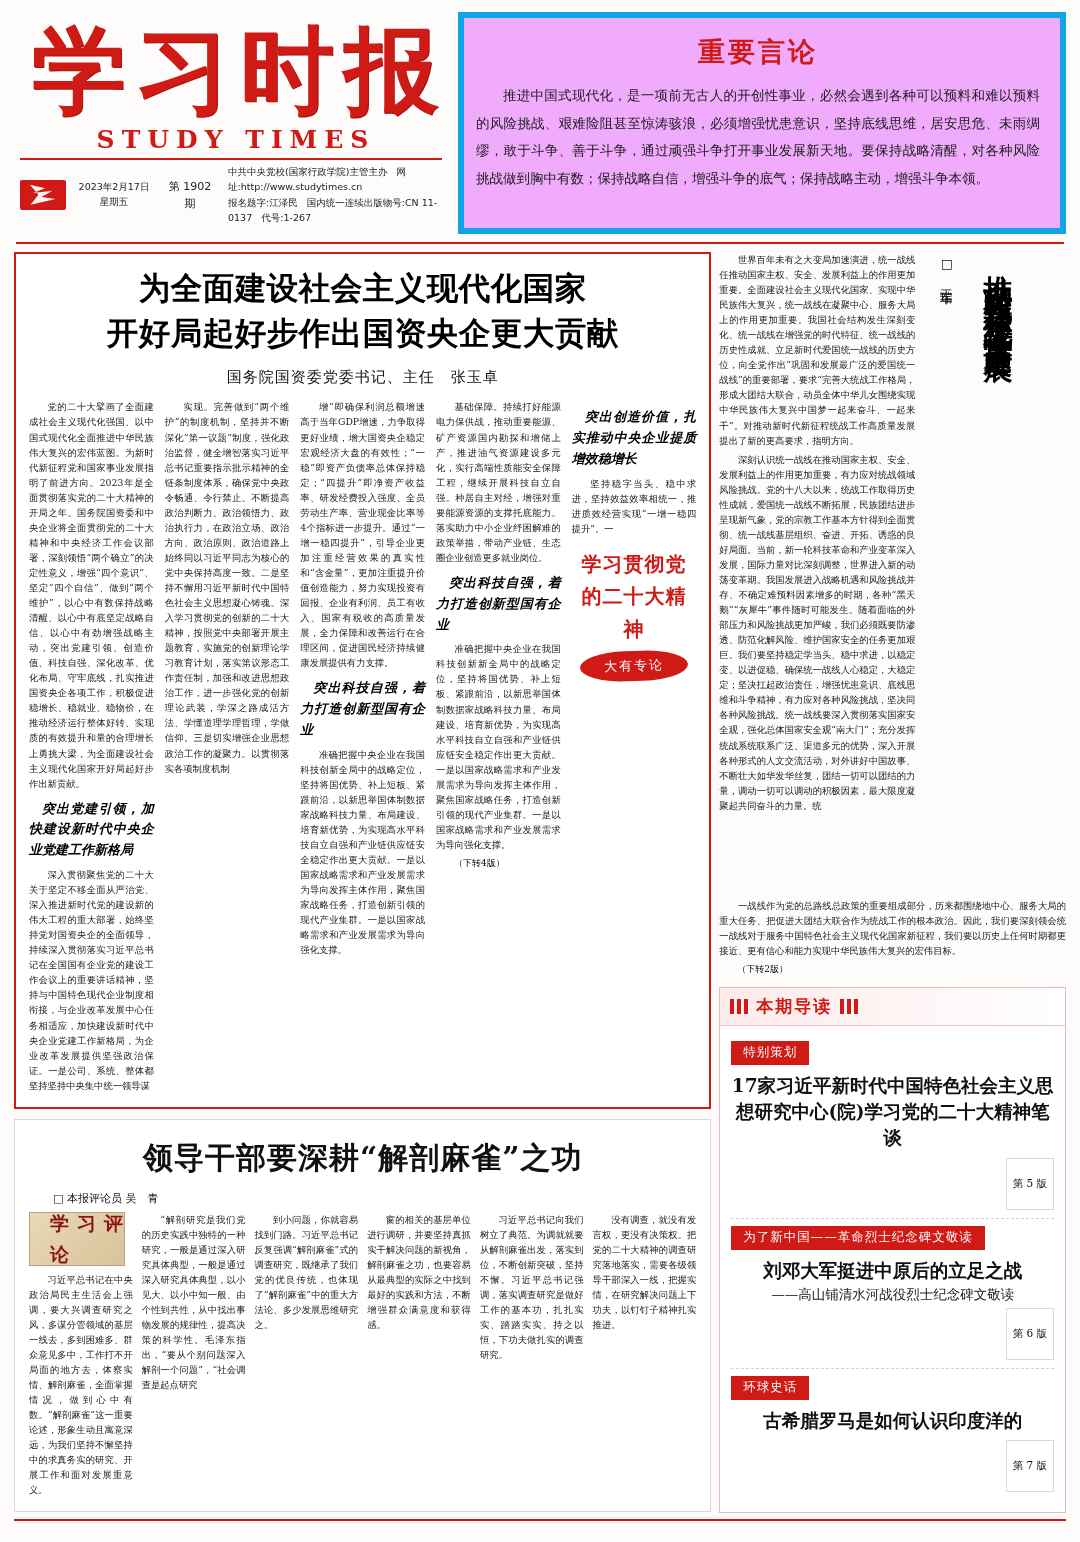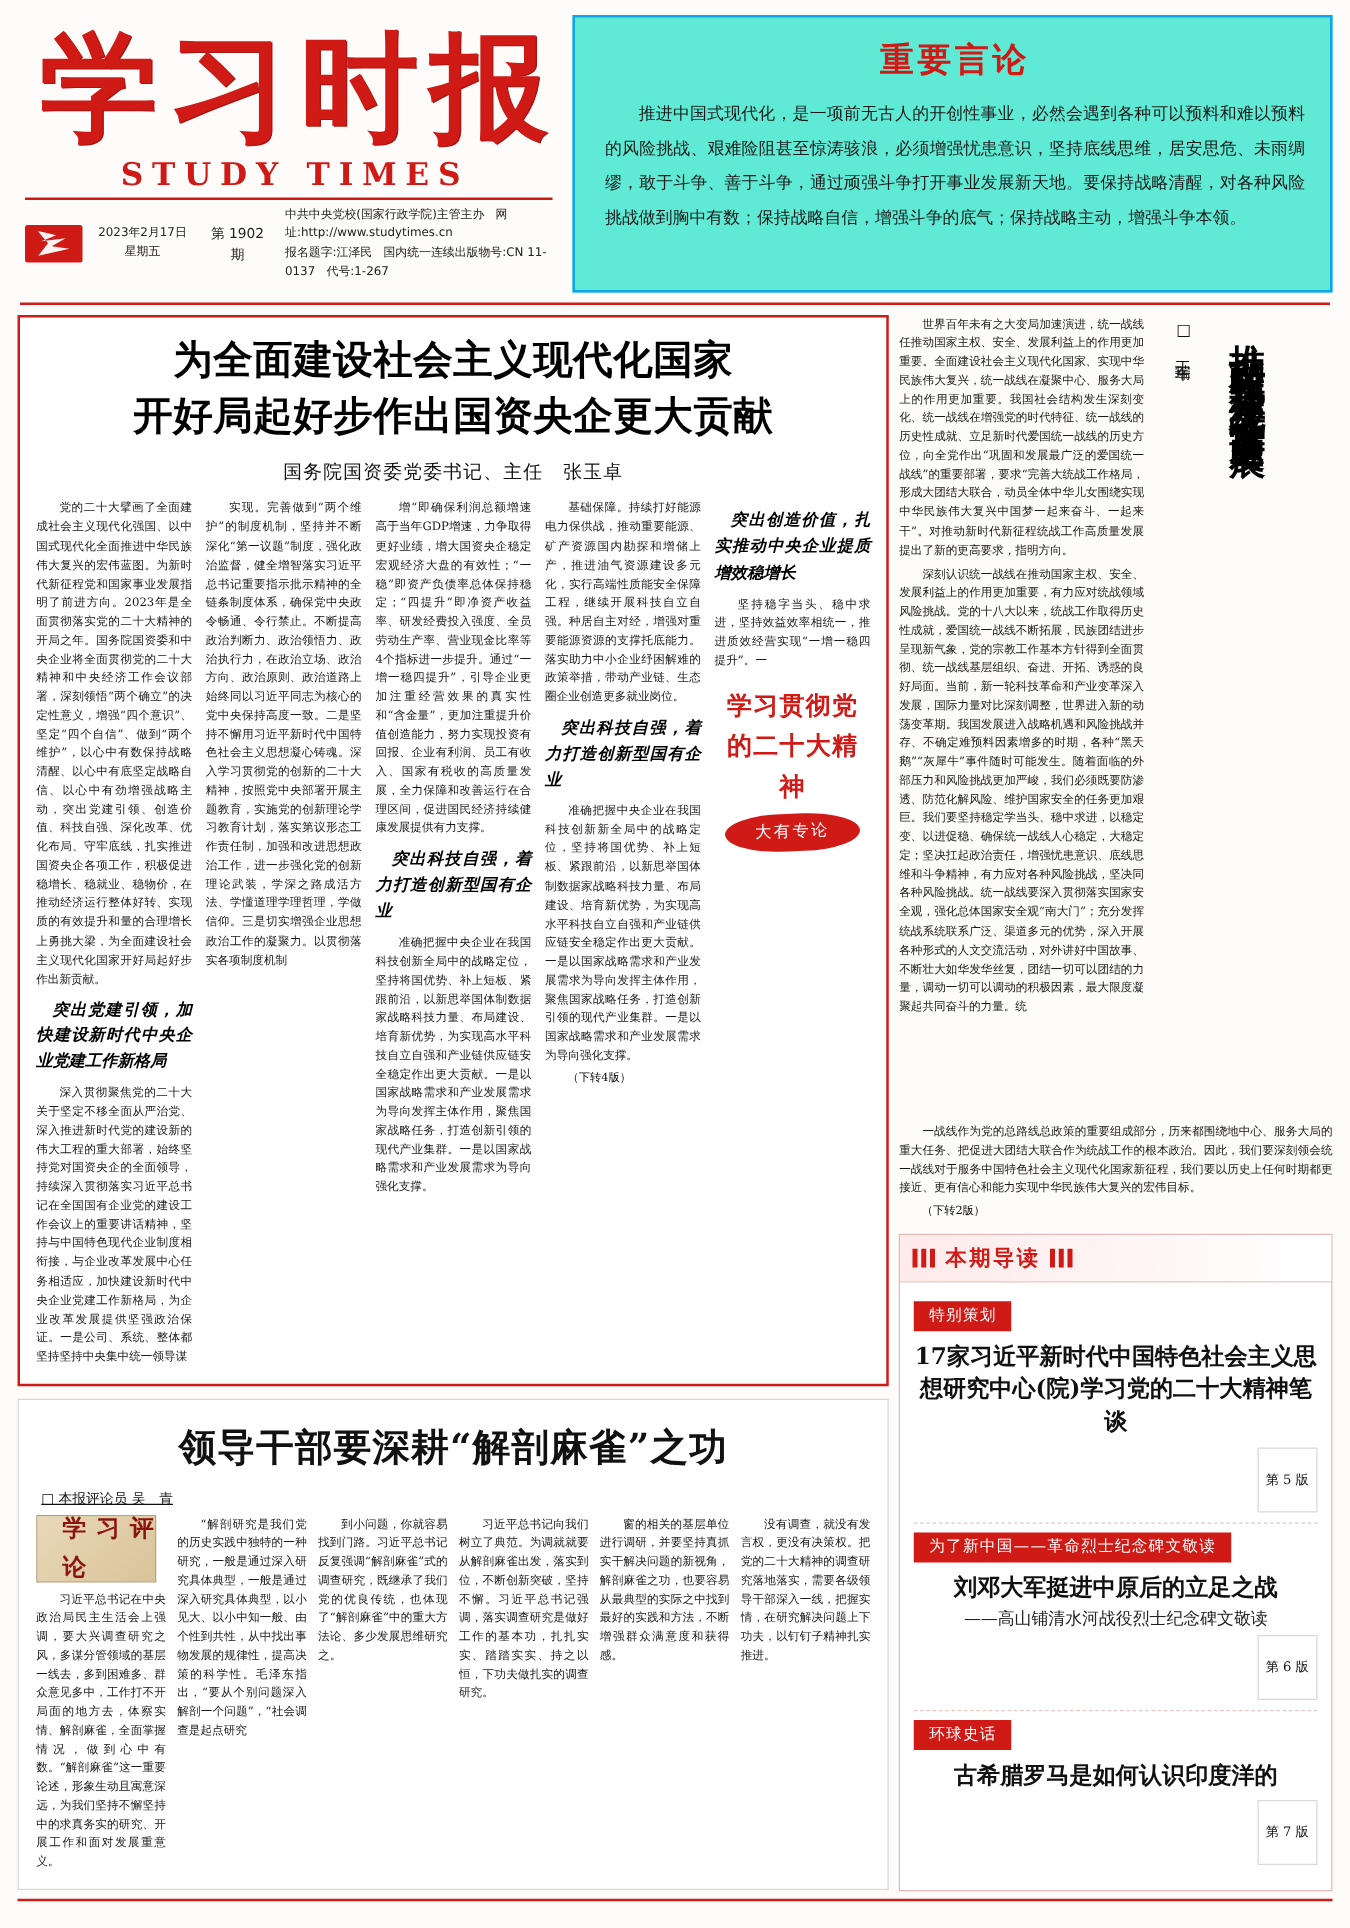--- a/index.html
+++ b/index.html
@@ -53,23 +53,23 @@
     opacity:.95;
   }
   .mi-col { line-height:1.55; text-align:center; }
   .mi-col.left { min-width:76px; }
   .mi-col.issue { font-size:11px; min-width:56px; }
   .mi-col.wide { text-align:left; line-height:1.6; }
 
   
   .quote-box {
     flex:1 1 auto;
-    border:2px solid #0ea5e9;
-    background:#5eead4;
-    padding:14px 20px 16px 24px;
+    border:6px solid #0ea5e9;
+    background:#f0abfc;
+    padding:14px 20px 16px 12px;
     min-height:222px;
   }
   .quote-title {
     text-align:center;color:#cf1a16;font-family:"DejaVu Serif",serif;
     font-weight:700;font-size:27px;letter-spacing:3px;margin:2px 0 12px;
   }
   .quote-body {
     font-family:"DejaVu Serif", serif;
     font-size:13.5px; line-height:2.05; text-align:justify;
     text-indent:2em; color:#1a1a1a;
@@ -133,21 +133,21 @@
     font-family:"DejaVu Serif",serif;font-size:12.5px;
     letter-spacing:2px; color:#111; margin-left:2px; padding-top:4px;
   }
 
   
   .low-art { border:1px solid #d8d8d8; background:#fff; margin-top:10px; padding:14px 14px 10px; }
   .low-head {
     font-family:"DejaVu Serif", serif;font-weight:700;font-size:30px;
     text-align:center;letter-spacing:1px;margin:4px 0 12px;
   }
-  .low-byline{ font-family:"DejaVu Serif",serif;font-size:11px;text-align:left;margin:0 0 6px 4px;text-decoration:underline;}
+  .low-byline{ font-family:"DejaVu Serif",serif;font-size:11px;text-align:left;margin:0 0 6px 24px;}
   .low-cols{ display:flex; gap:9px; }
   .low-col{ flex:1 1 0; }
   .seal {
     width:96px;height:54px;background:linear-gradient(135deg,#e9d9b8,#d8c39a);
     border:1px solid #b9a27a;
     display:flex;align-items:center;justify-content:center;
     font-family:"DejaVu Serif",serif;color:#8c1410;font-weight:700;font-size:19px;
     letter-spacing:1px;margin:0 0 6px 0;padding-left:20px;
   }
 
@@ -266,24 +266,24 @@
             <div class="seal">学习评论</div>
             <p>习近平总书记在中央政治局民主生活会上强调，要大兴调查研究之风，多谋分管领域的基层一线去，多到困难多、群众意见多中，工作打不开局面的地方去，体察实情、解剖麻雀，全面掌握情况，做到心中有数。“解剖麻雀”这一重要论述，形象生动且寓意深远，为我们坚持不懈坚持中的求真务实的研究、开展工作和面对发展重意义。</p>
           </div>
           <div class="low-col txt">
             <p>“解剖研究是我们党的历史实践中独特的一种研究，一般是通过深入研究具体典型，一般是通过深入研究具体典型，以小见大、以小中知一般、由个性到共性，从中找出事物发展的规律性，提高决策的科学性。毛泽东指出，“要从个别问题深入解剖一个问题”，“社会调查是起点研究</p>
           </div>
           <div class="low-col txt">
             <p>到小问题，你就容易找到门路。习近平总书记反复强调“解剖麻雀”式的调查研究，既继承了我们党的优良传统，也体现了“解剖麻雀”中的重大方法论、多少发展思维研究之。</p>
           </div>
           <div class="low-col txt">
+            <p>窗的相关的基层单位进行调研，并要坚持真抓实干解决问题的新视角，解剖麻雀之功，也要容易从最典型的实际之中找到最好的实践和方法，不断增强群众满意度和获得感。</p>
+          </div>
+          <div class="low-col txt">
             <p>习近平总书记向我们树立了典范。为调就就要从解剖麻雀出发，落实到位，不断创新突破，坚持不懈。习近平总书记强调，落实调查研究是做好工作的基本功，扎扎实实、踏踏实实、持之以恒，下功夫做扎实的调查研究。</p>
-          </div>
-          <div class="low-col txt">
-            <p>窗的相关的基层单位进行调研，并要坚持真抓实干解决问题的新视角，解剖麻雀之功，也要容易从最典型的实际之中找到最好的实践和方法，不断增强群众满意度和获得感。</p>
           </div>
           <div class="low-col txt">
             <p>没有调查，就没有发言权，更没有决策权。把党的二十大精神的调查研究落地落实，需要各级领导干部深入一线，把握实情，在研究解决问题上下功夫，以钉钉子精神扎实推进。</p>
           </div>
         </div>
       </div>
     </div>
 
     <div class="right-zone">
       <div class="vert-art">

